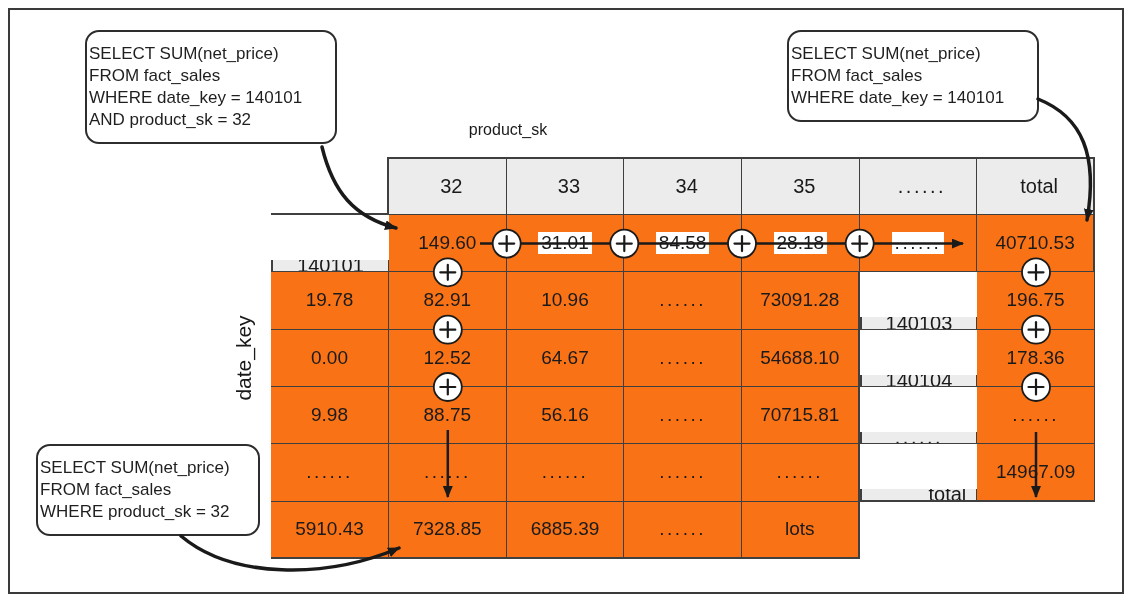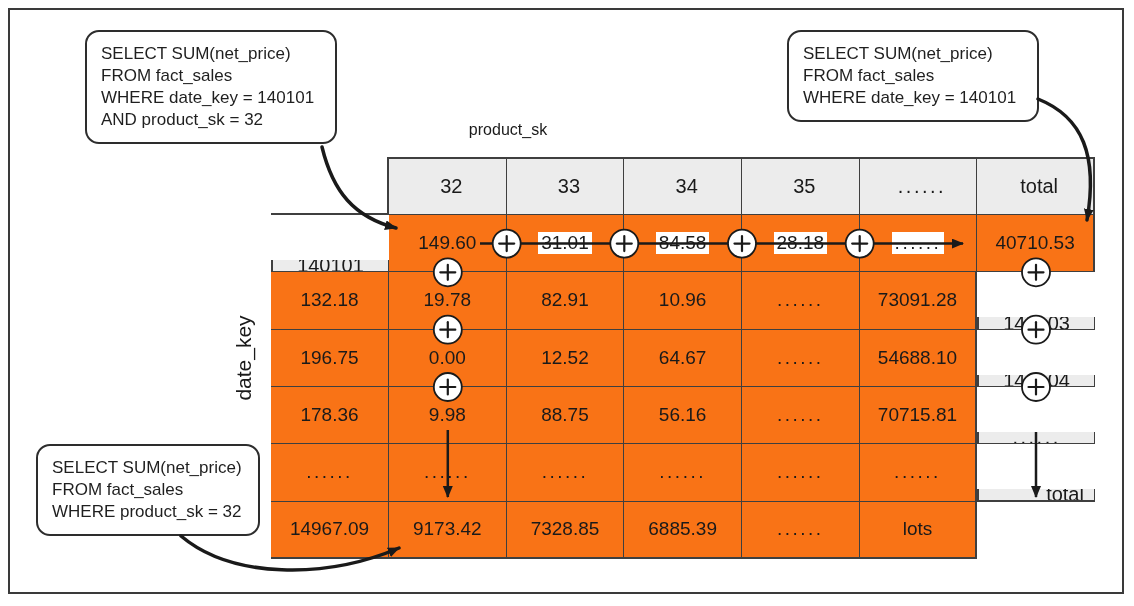--- a/index.html
+++ b/index.html
@@ -2,21 +2,21 @@
 <html><head>
 <meta charset="utf-8">
 <style>
   * { box-sizing: border-box; margin: 0; padding: 0; }
   html,body { width:1134px; height:606px; background:#ffffff; font-family:"Liberation Sans", sans-serif; color:#1a1a1a; }
   #canvas { position:relative; width:1134px; height:606px; background:#ffffff; overflow:hidden; }
   #frame { position:absolute; left:8px; top:8px; right:10px; bottom:12px; border:2px solid #3a3a3a; background:#fff; }
 
   
   .callout { position:absolute; background:#fff; border:2.5px solid #2d2d2d; border-radius:14px;
-             padding:11px 14px; font-size:17px; line-height:22px; color:#1f1f1f; z-index:4; }
+             padding:11px 2px; font-size:17px; line-height:22px; color:#1f1f1f; z-index:4; }
   .callout .ln { white-space:nowrap; }
   #callout-tl { left:85px;  top:30px;  width:252px; }
   #callout-tr { left:787px; top:30px;  width:252px; }
   #callout-bl { left:36px;  top:444px; width:224px; }
 
   
   #col-axis { position:absolute; left:508px; top:130px; transform:translate(-50%,-50%);
               font-size:16px; white-space:nowrap; z-index:2; }
   #row-axis { position:absolute; left:244px; top:358px; transform:translate(-50%,-50%) rotate(-90deg);
               font-size:21px; white-space:nowrap; z-index:2; }
@@ -90,21 +90,20 @@
         <span class="mask">84.58</span>
       </div>
     <div class="cell">
         <span class="mask">28.18</span>
       </div>
     <div class="cell dots">
         <span class="mask">......</span>
       </div>
     <div class="cell edge-r">40710.53</div>
 
-    <div class="cell">132.18</div>
     <div class="cell">19.78</div>
     <div class="cell">82.91</div>
     <div class="cell">10.96</div>
     <div class="cell dots">......</div>
     <div class="cell edge-r">73091.28</div>
 
     <div class="cell rh left">140103</div>
     <div class="cell">196.75</div>
     <div class="cell">0.00</div>
     <div class="cell">12.52</div>
@@ -123,21 +122,21 @@
     <div class="cell rh left dots">......</div>
     <div class="cell dots">......</div>
     <div class="cell dots">......</div>
     <div class="cell dots">......</div>
     <div class="cell dots">......</div>
     <div class="cell dots">......</div>
     <div class="cell dots edge-r">......</div>
 
     <div class="cell rh left edge-b align-right">total</div>
     <div class="cell edge-b">14967.09</div>
-    <div class="cell edge-b">9173.42</div>
+    <div class="cell edge-b">5910.43</div>
     <div class="cell edge-b">7328.85</div>
     <div class="cell edge-b">6885.39</div>
     <div class="cell dots edge-b">......</div>
     <div class="cell edge-b edge-r">lots</div>
   </div>
 
   <svg id="overlay" width="1134" height="606" viewBox="0 0 1134 606" xmlns="http://www.w3.org/2000/svg">
     <defs>
       <marker id="ah" markerWidth="14" markerHeight="12" refX="11" refY="5" orient="auto" markerUnits="userSpaceOnUse">
         <path d="M0,0 L12,5 L0,10 z" fill="#1a1a1a"></path>

